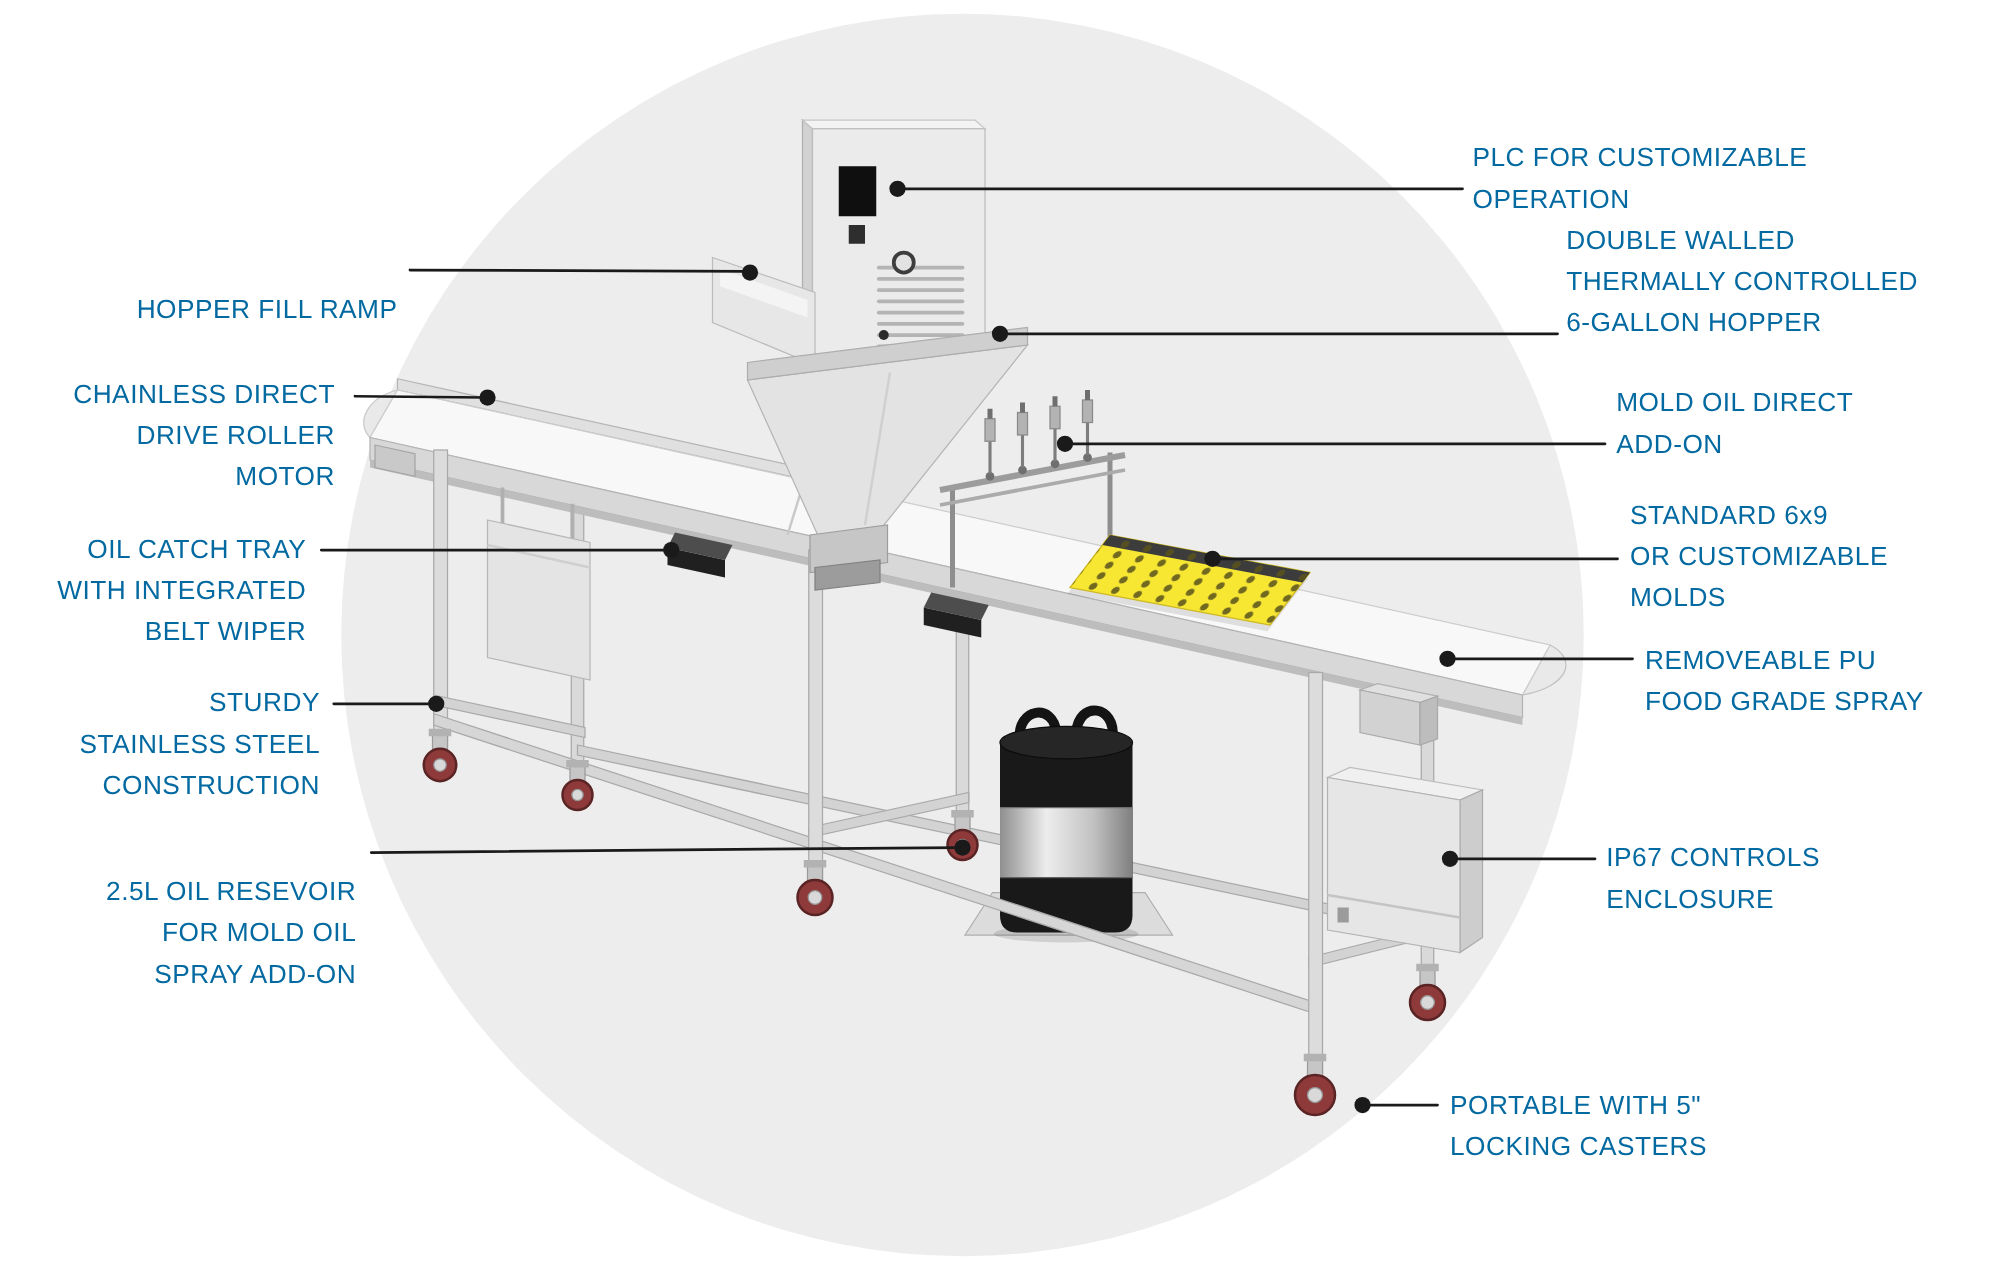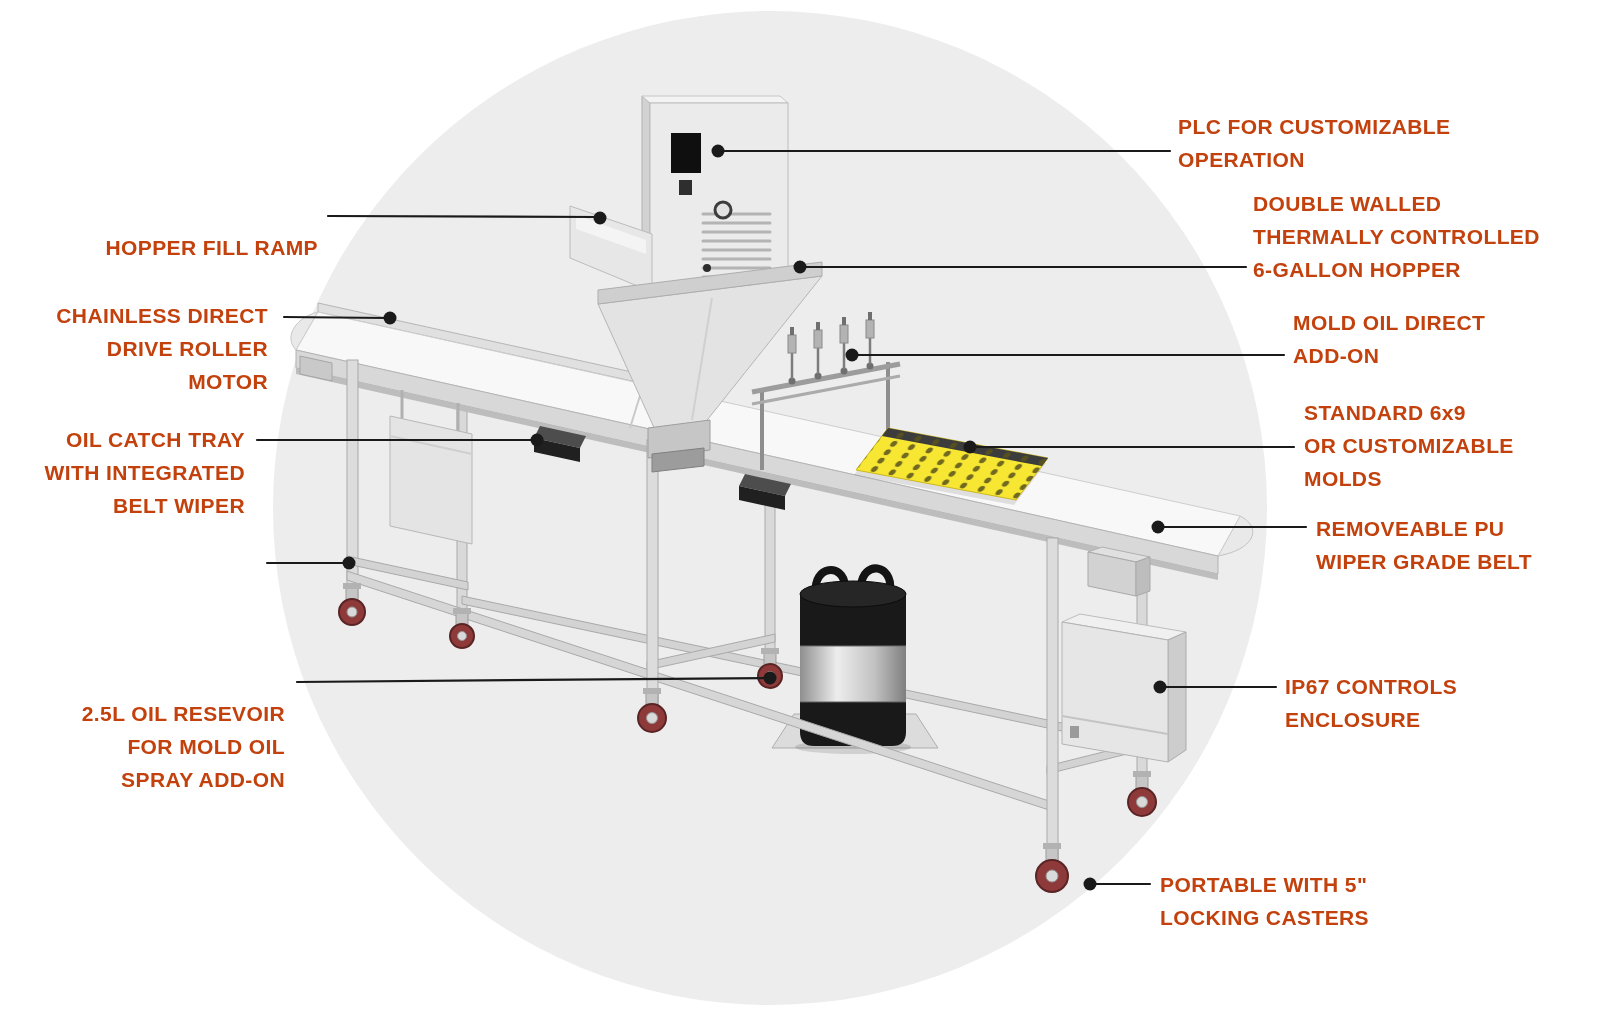--- a/index.html
+++ b/index.html
@@ -1,20 +1,20 @@
 <!DOCTYPE html>
 <html><head>
 <meta charset="utf-8">
 <style>
   html,body{margin:0;padding:0;background:#ffffff;}
   .stage{position:relative;width:1600px;height:1024px;overflow:hidden;background:#ffffff;
          font-family:"Liberation Sans",sans-serif;}
   svg.art{position:absolute;left:0;top:0;}
-  .label{position:absolute;font-size:21px;line-height:33px;font-weight:700;letter-spacing:.4px;
-         color:#c2410c;white-space:pre-line;}
+  .label{position:absolute;font-size:21px;line-height:33px;font-weight:400;letter-spacing:.4px;
+         color:#0369a1;white-space:pre-line;}
   .label.r{text-align:right;margin-top:32px;}
 </style>
 </head>
 <body>
 
 <div class="stage">
 
 <svg class="art" width="1600" height="1024" viewBox="0 0 1600 1024">
   <defs>
     <linearGradient id="kegBand" x1="0" y1="0" x2="1" y2="0">
@@ -243,34 +243,37 @@
   </g>
 </svg>
 
 <div class="label r" style="right:1282px;top:199px">HOPPER FILL RAMP</div>
 <div class="label r" style="right:1332px;top:267px">CHAINLESS DIRECT
 DRIVE ROLLER
 MOTOR</div>
 <div class="label r" style="right:1355px;top:391px">OIL CATCH TRAY
 WITH INTEGRATED
 BELT WIPER</div>
+<div class="label r" style="right:1344px;top:514px">STURDY
+STAINLESS STEEL
+CONSTRUCTION</div>
 <div class="label r" style="right:1315px;top:665px">2.5L OIL RESEVOIR
 FOR MOLD OIL
 SPRAY ADD-ON</div>
 
 <div class="label" style="left:1178px;top:110px">PLC FOR CUSTOMIZABLE
 OPERATION</div>
-<div class="label" style="left:1253px;top:187px">DOUBLE WALLED
+<div class="label" style="left:1253px;top:176px">DOUBLE WALLED
 THERMALLY CONTROLLED
 6-GALLON HOPPER</div>
 <div class="label" style="left:1293px;top:306px">MOLD OIL DIRECT
 ADD-ON</div>
 <div class="label" style="left:1304px;top:396px">STANDARD 6x9
 OR CUSTOMIZABLE
 MOLDS</div>
 <div class="label" style="left:1316px;top:512px">REMOVEABLE PU
-WIPER GRADE BELT</div>
+FOOD GRADE SPRAY</div>
 <div class="label" style="left:1285px;top:670px">IP67 CONTROLS
 ENCLOSURE</div>
 <div class="label" style="left:1160px;top:868px">PORTABLE WITH 5"
 LOCKING CASTERS</div>
 
 </div>
 
 </body></html>

